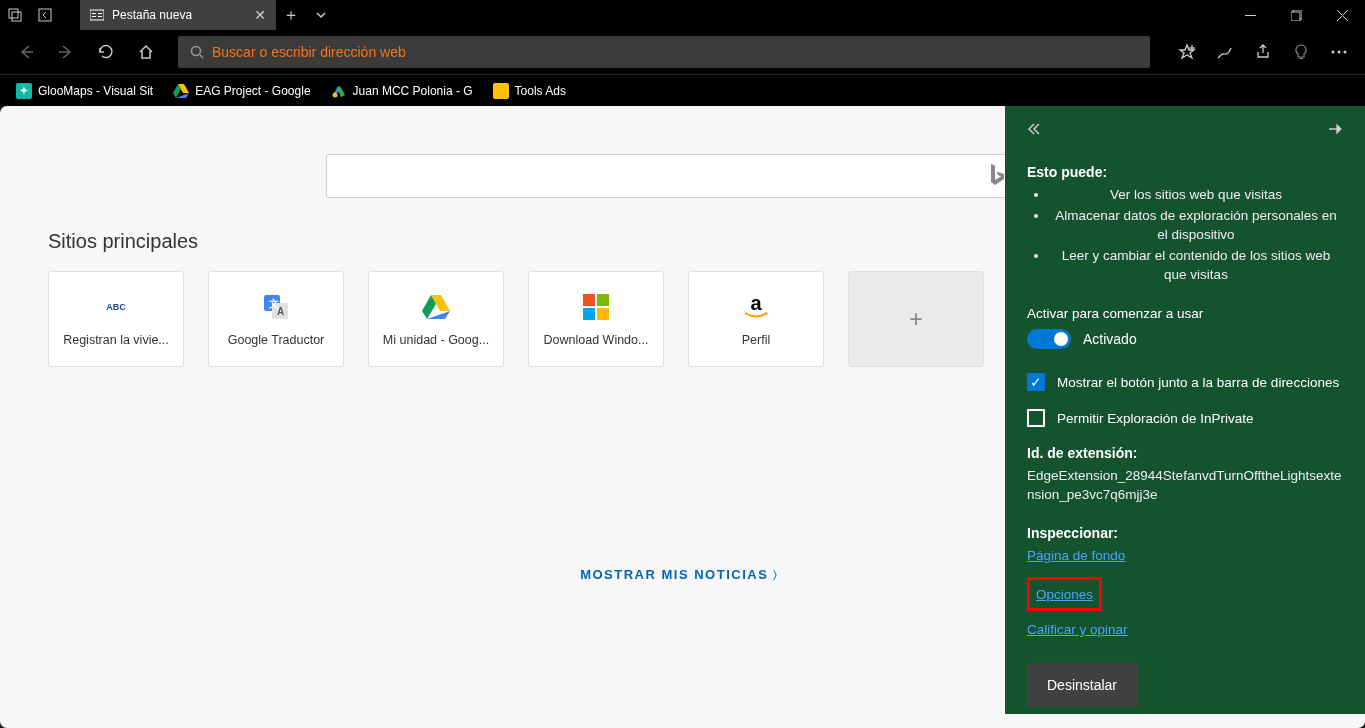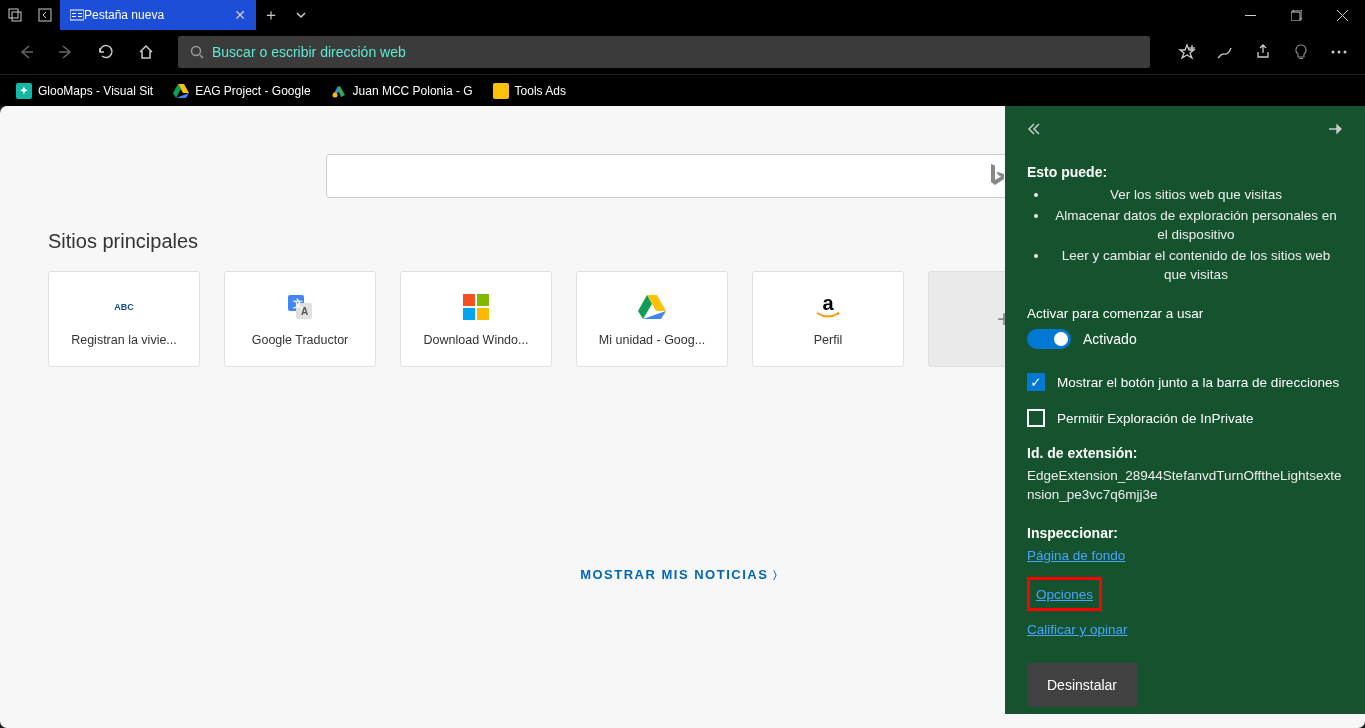--- a/index.html
+++ b/index.html
@@ -3,53 +3,53 @@
 <meta charset="utf-8">
 <style>
 * { margin: 0; padding: 0; box-sizing: border-box; font-family: "Segoe UI", Tahoma, sans-serif; }
 body { width: 1365px; height: 728px; background: #1a1a1a; overflow: hidden; position: relative; }
 
 
 .titlebar { height: 30px; background: #000; display: flex; align-items: center; }
 .titlebar-left { display: flex; align-items: center; gap: 0; }
 .tb-btn { width: 30px; height: 30px; display: flex; align-items: center; justify-content: center; color: #ccc; font-size: 13px; cursor: pointer; }
 .tab-strip { display: flex; align-items: flex-end; height: 30px; }
-.tab { background: #1d4ed8; height: 30px; display: flex; align-items: center; padding: 0 10px; color: #fff; font-size: 12px; min-width: 196px; }
+.tab { background: #404040; height: 30px; display: flex; align-items: center; padding: 0 10px; gap: 8px; color: #fff; font-size: 12px; min-width: 196px; margin-left: 20px; }
 .tab .icon-sq { width: 14px; height: 14px; display: inline-flex; align-items: center; justify-content: center; }
 .tab .close { margin-left: auto; color: #ccc; cursor: pointer; font-size: 14px; }
 .newtab { width: 30px; height: 30px; color: #ccc; display: flex; align-items: center; justify-content: center; cursor: pointer; }
 .dropdown-tabs { width: 30px; height: 30px; color: #ccc; display: flex; align-items: center; justify-content: center; cursor: pointer; }
 .win-controls { margin-left: auto; display: flex; }
 .win-btn { width: 46px; height: 30px; display: flex; align-items: center; justify-content: center; color: #ccc; cursor: pointer; font-size: 11px; }
 
 
 .toolbar { height: 44px; background: #000; display: flex; align-items: center; padding: 0 8px; gap: 4px; }
 .tool-btn { width: 36px; height: 36px; display: flex; align-items: center; justify-content: center; color: #bbb; cursor: pointer; }
 .tool-btn.disabled { color: #555; }
-.urlbar { flex: 1; height: 32px; background: #3b3b3b; border-radius: 2px; display: flex; align-items: center; padding: 0 12px; color: #5eead4; font-size: 14px; margin: 0 10px; max-width: 972px; }
+.urlbar { flex: 1; height: 32px; background: #3b3b3b; border-radius: 2px; display: flex; align-items: center; padding: 0 12px; color: #f97316; font-size: 14px; margin: 0 10px; max-width: 972px; }
 .urlbar svg { margin-right: 8px; }
 .right-tools { display: flex; gap: 2px; margin-left: auto; }
 
 
 .bookmarks { height: 32px; background: #000; display: flex; align-items: center; padding: 0 8px; gap: 4px; border-top: 1px solid #222;}
 .bm { display: flex; align-items: center; gap: 6px; padding: 4px 8px; color: #fff; font-size: 12px; cursor: pointer; }
 .bm .fav { width: 16px; height: 16px; border-radius: 2px; display: inline-flex; align-items: center; justify-content: center; font-size: 10px; font-weight: bold; }
 
 
 .content { position: absolute; top: 106px; left: 0; right: 0; bottom: 0; background: #f7f7f7; border-radius: 7px; }
 
 .search-wrap { display: flex; justify-content: center; padding-top: 48px; }
 .search { width: 694px; height: 44px; background: #fff; border: 1px solid #ccc; border-radius: 3px 0 0 3px; display: flex; align-items: center; padding: 0 12px; }
 .bing-icon { margin-left: auto; color: #888; }
 .search-btn { width: 20px; height: 44px; background: #0078d4; border-radius: 0 3px 3px 0; }
 
 .section-title { font-size: 20px; color: #333; padding: 32px 0 18px 48px; font-weight: 400; }
 
 .tiles { display: flex; gap: 24px; padding: 0 48px; }
-.tile { width: 152px; height: 96px; background: #fff; border: 1px solid #e0e0e0; border-radius: 3px; display: flex; flex-direction: column; align-items: center; justify-content: center; gap: 10px; cursor: pointer; font-size: 12.5px; color: #333; }
+.tile { width: 136px; height: 96px; background: #fff; border: 1px solid #e0e0e0; border-radius: 3px; display: flex; flex-direction: column; align-items: center; justify-content: center; gap: 10px; cursor: pointer; font-size: 12.5px; color: #333; }
 .tile.add { background: #eaeaea; color: #888; font-size: 24px; }
 .tile-icon { width: 32px; height: 32px; display: flex; align-items: center; justify-content: center; }
 .tile-label { text-align: center; padding: 0 6px; white-space: nowrap; overflow: hidden; text-overflow: ellipsis; width: 100%; }
 
 .news-link { text-align: center; margin-top: 200px; color: #0067b8; font-size: 13px; letter-spacing: 1.5px; font-weight: 700; cursor: pointer; }
 .news-link .chev { font-size: 11px; margin-left: 4px; }
 
 
 .panel { position: absolute; top: 106px; right: 0; bottom: 14px; width: 360px; background: #14532d; color: #fff; padding: 16px 22px; font-size: 14px; overflow-y: auto; }
 .panel-head { display: flex; justify-content: space-between; align-items: center; margin-bottom: 28px; }
@@ -252,38 +252,38 @@
             <rect x="2" y="2" width="16" height="16" fill="#4285f4" rx="2"></rect>
             <rect x="10" y="10" width="16" height="16" fill="#e0e0e0" rx="2"></rect>
             <text x="7" y="14" fill="#fff" font-size="10" font-weight="bold">文</text>
             <text x="15" y="22" fill="#555" font-size="10" font-weight="bold">A</text>
           </svg>
       </div>
       <div class="tile-label">Google Traductor</div>
     </div>
     <div class="tile">
       <div class="tile-icon">
+        <svg width="28" height="24" viewBox="0 0 28 24">
+            <path d="M9 0 L19 0 L28 16 L18 16 Z" fill="#ffc107"></path>
+            <path d="M0 16 L9 0 L14 9 L5 24 Z" fill="#0f9d58"></path>
+            <path d="M5 24 L28 16 L23 24 Z" fill="#4285f4"></path>
+          </svg>
+      </div>
+      <div class="tile-label">Mi unidad - Goog...</div>
+    </div>
+    <div class="tile">
+      <div class="tile-icon">
         <svg width="26" height="26" viewBox="0 0 26 26">
             <rect x="0" y="0" width="12" height="12" fill="#f25022"></rect>
             <rect x="14" y="0" width="12" height="12" fill="#7fba00"></rect>
             <rect x="0" y="14" width="12" height="12" fill="#00a4ef"></rect>
             <rect x="14" y="14" width="12" height="12" fill="#ffb900"></rect>
           </svg>
       </div>
       <div class="tile-label">Download Windo...</div>
-    </div>
-    <div class="tile">
-      <div class="tile-icon">
-        <svg width="28" height="24" viewBox="0 0 28 24">
-            <path d="M9 0 L19 0 L28 16 L18 16 Z" fill="#ffc107"></path>
-            <path d="M0 16 L9 0 L14 9 L5 24 Z" fill="#0f9d58"></path>
-            <path d="M5 24 L28 16 L23 24 Z" fill="#4285f4"></path>
-          </svg>
-      </div>
-      <div class="tile-label">Mi unidad - Goog...</div>
     </div>
     <div class="tile">
       <div class="tile-icon">
         <svg width="30" height="26" viewBox="0 0 30 26">
             <text x="15" y="16" text-anchor="middle" font-size="20" font-weight="bold" fill="#000">a</text>
             <path d="M4 19 Q15 26 26 19" fill="none" stroke="#ff9900" stroke-width="2"></path>
             <path d="M24 18 L27 19 L25 21" fill="#ff9900"></path>
           </svg>
       </div>
       <div class="tile-label">Perfil</div>

